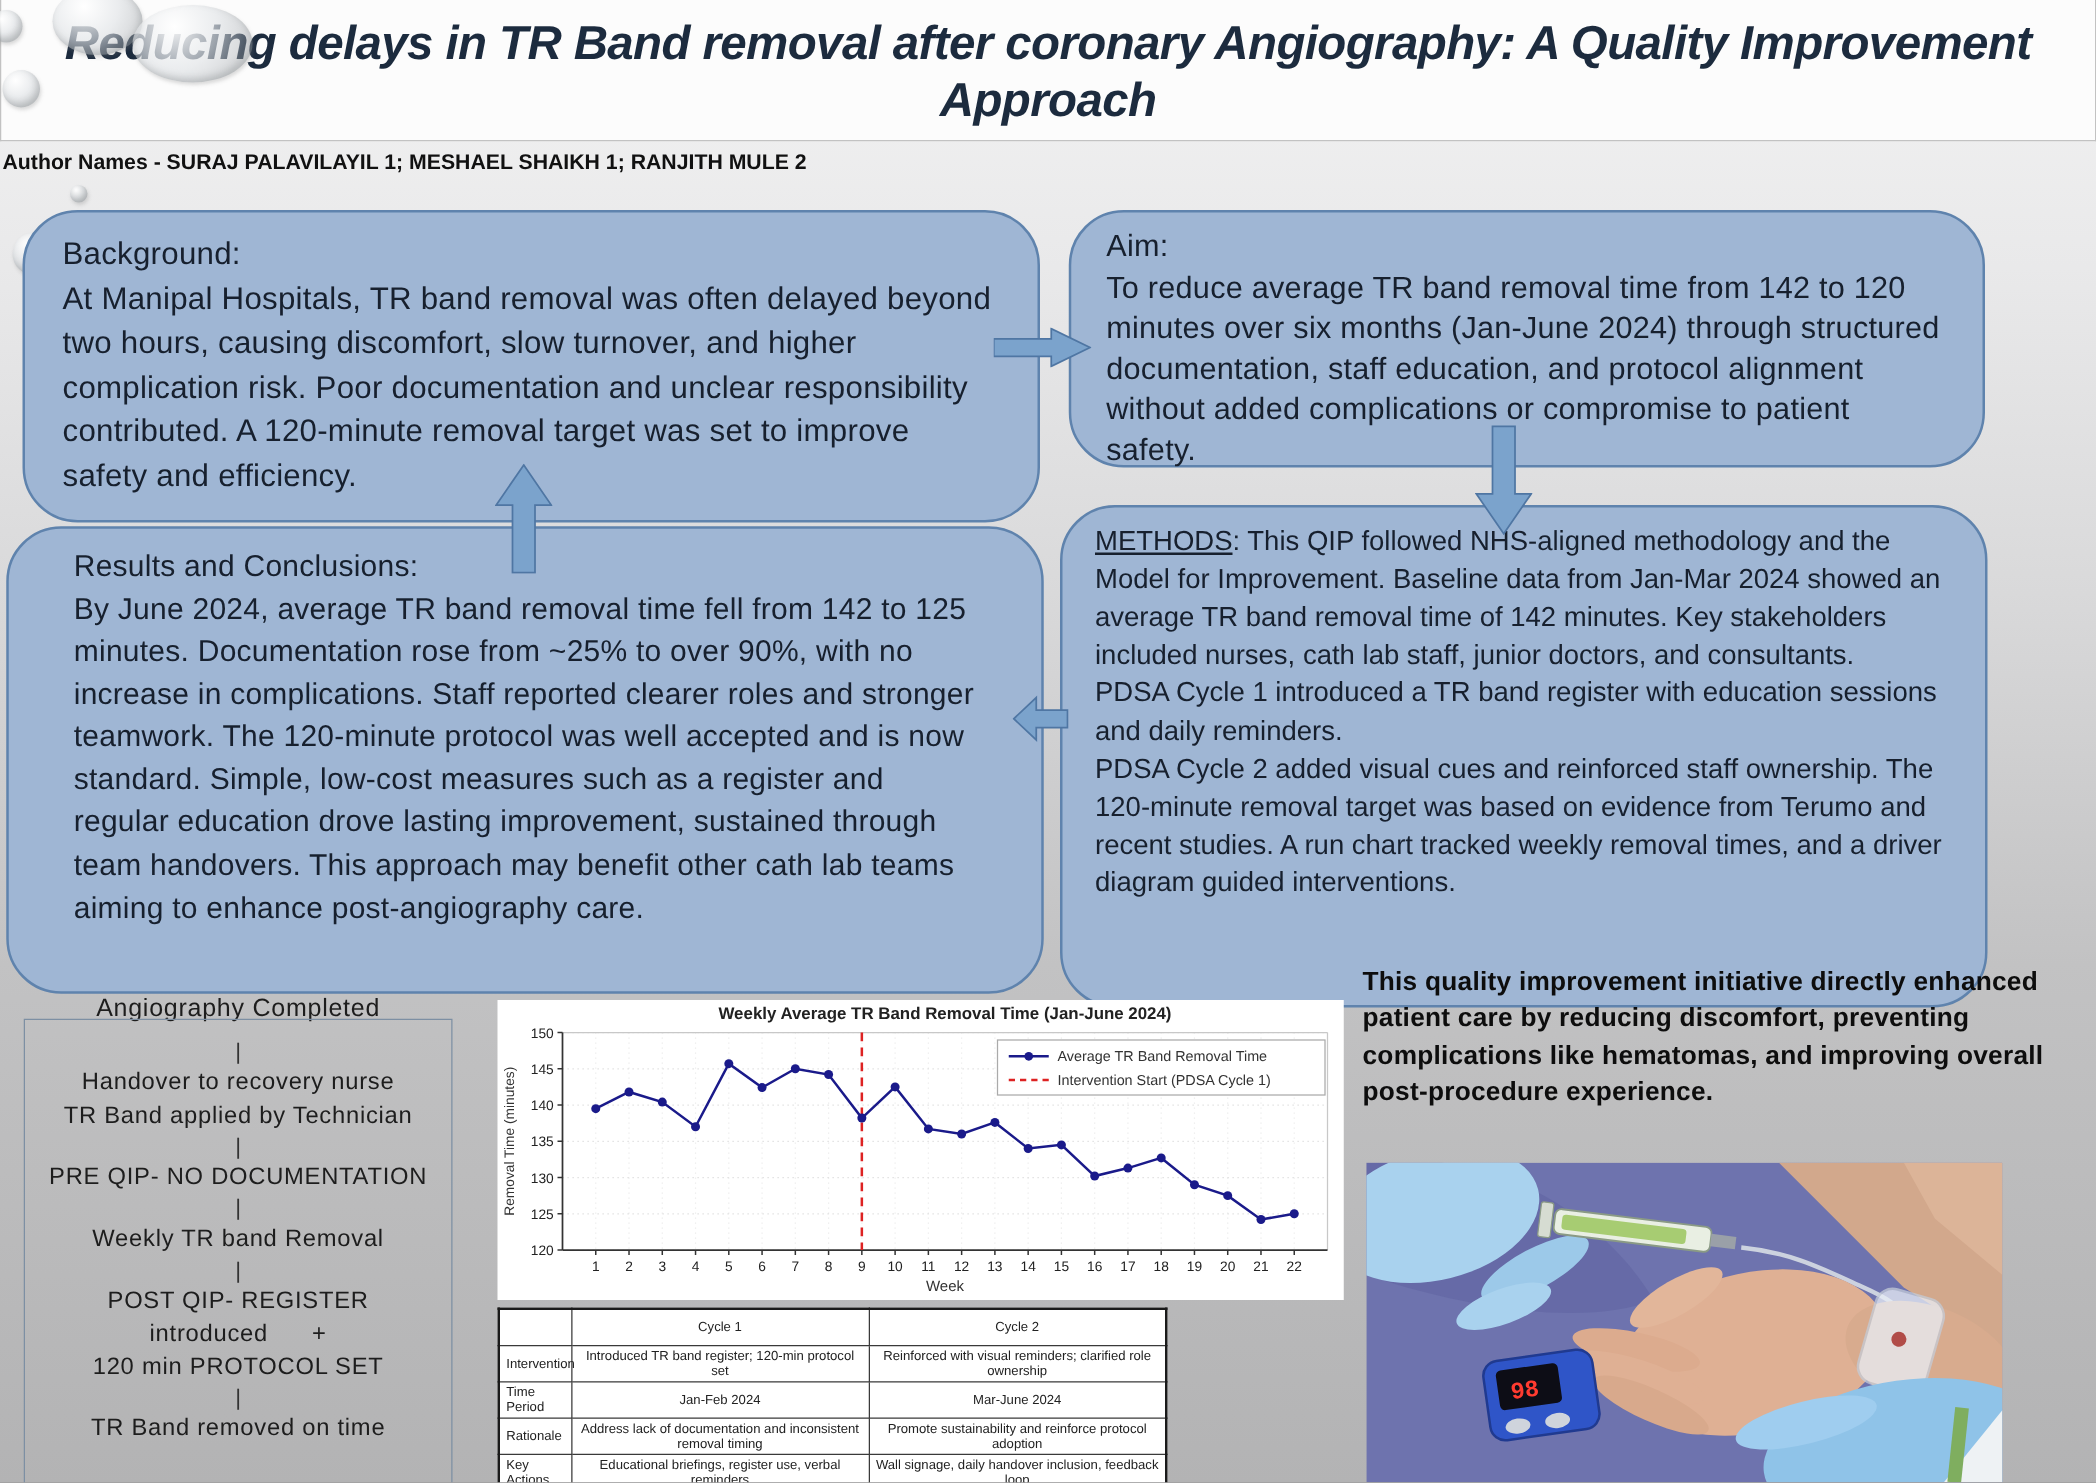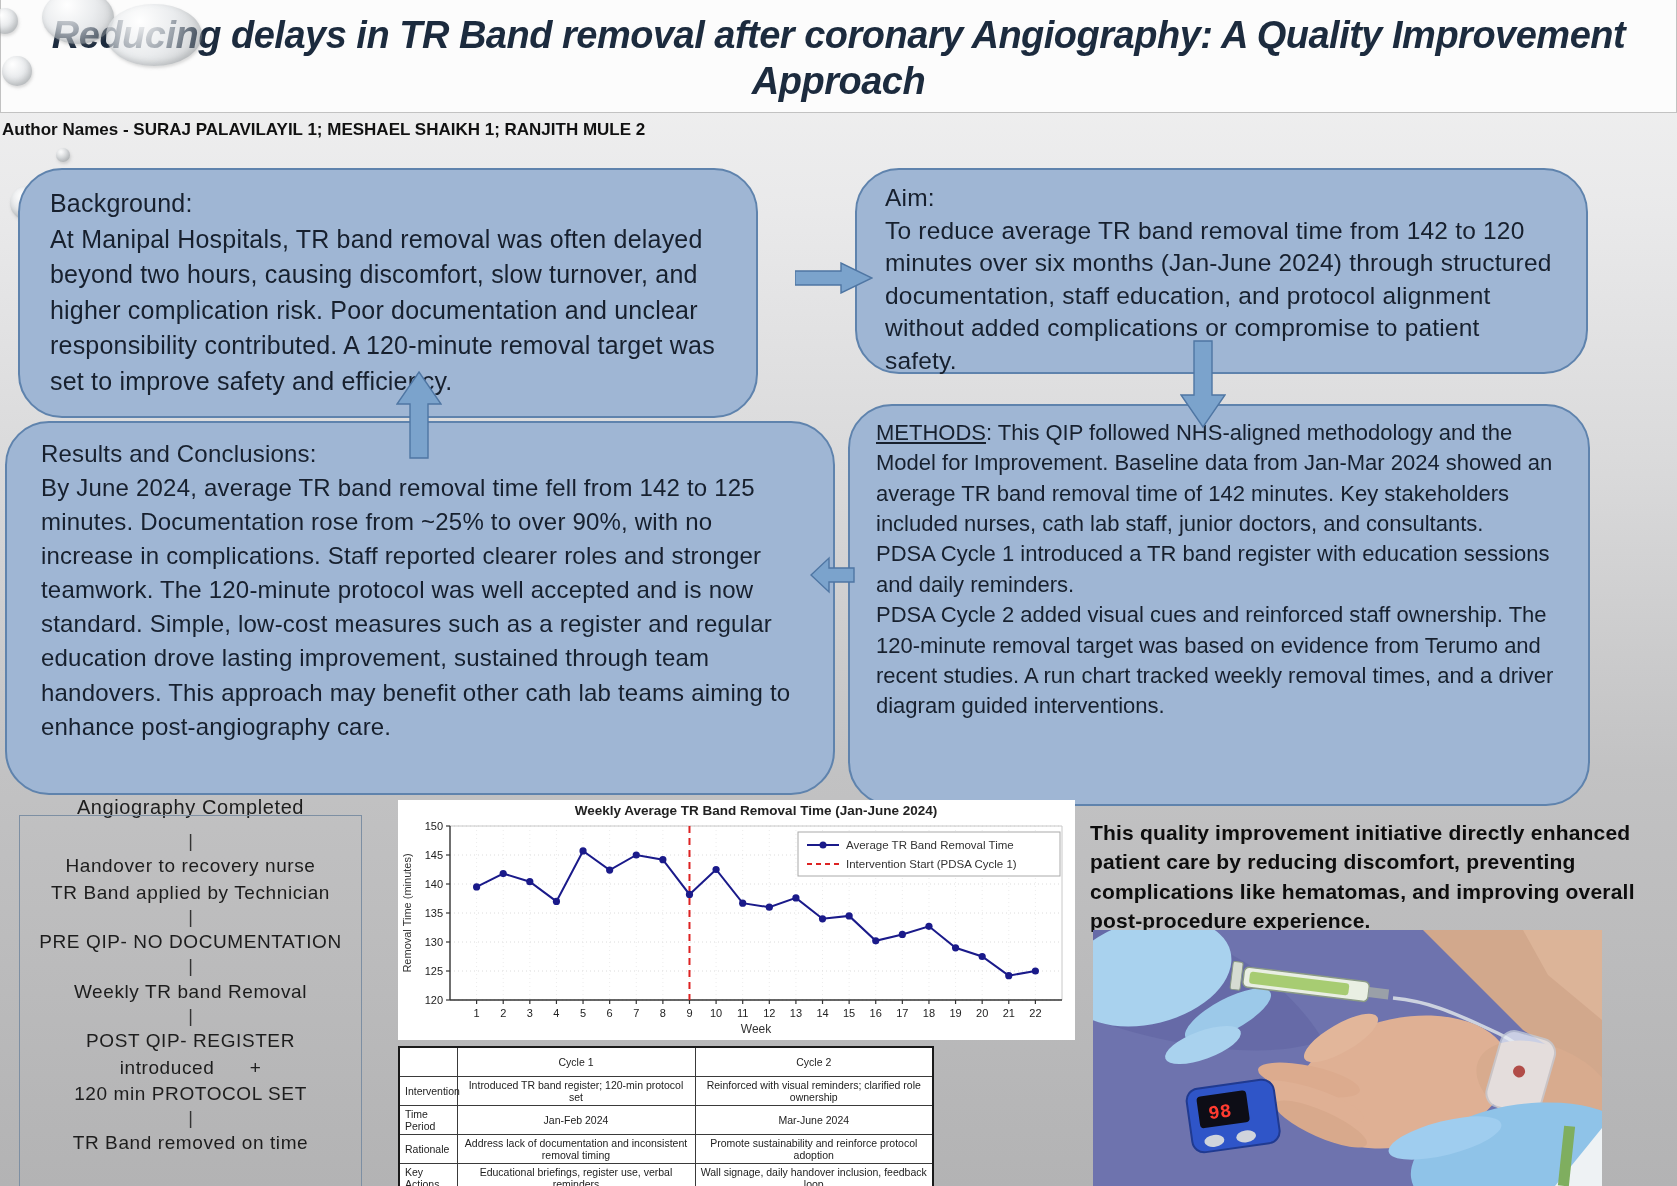--- a/index.html
+++ b/index.html
@@ -26,23 +26,23 @@
   .authors{
     position:absolute;left:2px;top:120px;font-size:17px;font-weight:bold;color:#111;
   }
   
   .bubble{
     position:absolute;background:#9fb6d4;border:2px solid #5f83ad;border-radius:44px;
     color:#17202e;box-sizing:border-box;
   }
   .bubble-head{white-space:pre-wrap;}
   .bubble-body{white-space:pre-wrap;}
-  .box-background{left:18px;top:168px;width:740px;height:250px;padding:16px 30px;font-size:25px;line-height:1.42;letter-spacing:0.2px;}
+  .box-background{left:18px;top:168px;width:814px;height:250px;padding:16px 30px;font-size:25px;line-height:1.42;letter-spacing:0.2px;}
   .box-aim{left:855px;top:168px;width:733px;height:206px;padding:12px 28px;font-size:24.5px;line-height:1.33;letter-spacing:0.2px;}
-  .box-results{left:5px;top:421px;width:830px;height:374px;padding:14px 34px;font-size:24px;line-height:1.42;letter-spacing:0.2px;}
+  .box-results{left:5px;top:421px;width:830px;height:374px;padding:14px 52px;font-size:24px;line-height:1.42;letter-spacing:0.2px;}
   .box-methods{left:848px;top:404px;width:742px;height:402px;padding:12px 26px;font-size:22px;line-height:1.38;}
   .box-methods p{margin:0;}
   .u{text-decoration:underline;}
   
   .blockarrow{position:absolute;}
   
   .flow-panel{
     position:absolute;left:19px;top:815px;width:343px;height:380px;
     border:1.5px solid #7d8fa3;box-sizing:border-box;
     padding-top:14px;text-align:center;color:#1d1d1d;
@@ -60,21 +60,21 @@
   
   .table-panel{position:absolute;left:398px;top:1046px;width:536px;height:140px;background:#ffffff;}
   table.cycle{width:100%;height:100%;border-collapse:collapse;border:2px solid #1a1a1a;
     font-size:10.5px;color:#222;table-layout:fixed;}
   table.cycle th,table.cycle td{border:1px solid #3a3a3a;text-align:center;padding:2px 4px;}
   table.cycle col.c-label{width:58px;}
   table.cycle .rowlabel{text-align:left;font-weight:normal;padding-left:5px;}
   table.cycle thead th{font-weight:normal;height:24px;}
   
   .impact{
-    position:absolute;left:1090px;top:818px;width:545px;
+    position:absolute;left:1090px;top:771px;width:545px;
     font-size:21px;font-weight:bold;color:#0d0d0d;line-height:1.4;letter-spacing:0.2px;
   }
   .photo{position:absolute;left:1093px;top:930px;width:509px;height:256px;overflow:hidden;}
 </style>
 </head>
 <body>
 
 <div class="poster">
 
   <div class="title-band">

